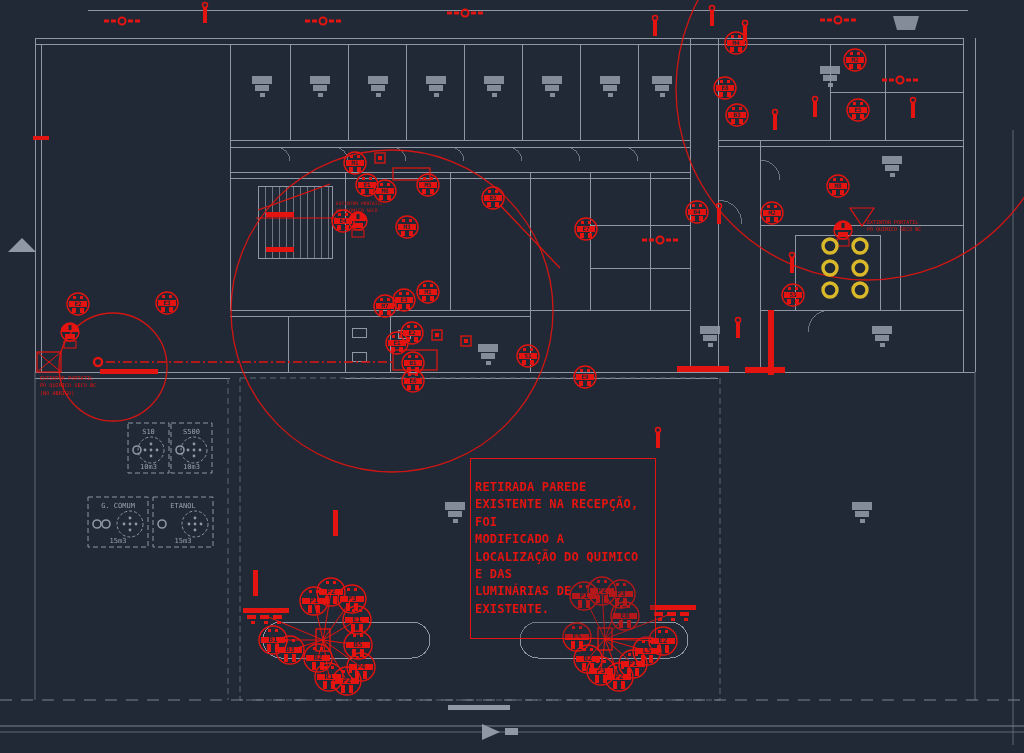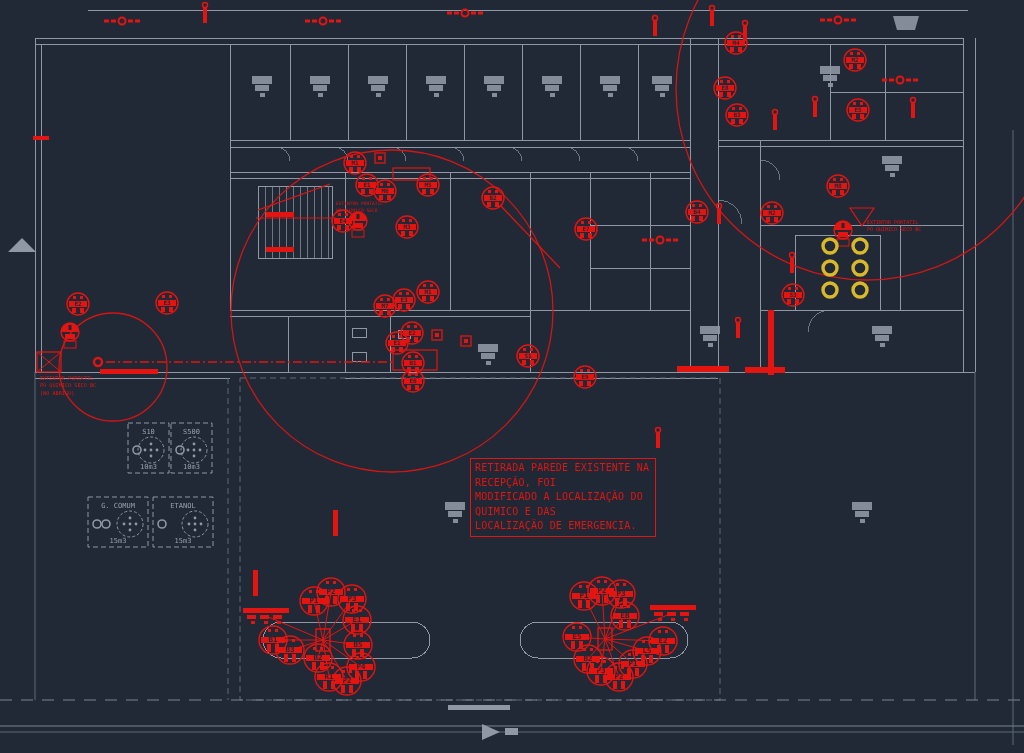--- a/index.html
+++ b/index.html
@@ -1,21 +1,21 @@
 <!DOCTYPE html>
 <html><head>
 <meta charset="utf-8">
 <style>
   html,body{margin:0;padding:0;background:#10151d;}
   .canvas{position:relative;width:1024px;height:753px;background:#212936;overflow:hidden;
           font-family:"DejaVu Sans Mono", monospace;}
   .canvas svg{position:absolute;left:0;top:0;}
   .ann-box{position:absolute;left:470px;top:458px;width:176px;border:1px solid #e41410;
-           color:#e41410;font-size:10px;line-height:1.45;padding:2px 4px;letter-spacing:.2px;
-           font-family:"DejaVu Sans Mono", monospace;background:rgba(33,41,54,.25);}
+           color:#e41410;font-size:12px;line-height:1.45;padding:20px 4px;letter-spacing:.2px;
+           font-family:"DejaVu Sans Mono", monospace;background:rgba(33,41,54,.25);font-weight:bold;}
 </style>
 </head>
 <body>
 
 <div class="canvas">
   <svg id="plan" width="1024" height="753" viewBox="0 0 1024 753">
 
     <g stroke="#8e97a3" stroke-width="1" fill="none" shape-rendering="crispEdges">
       <path d="M88 10H968 M35 38H963 M35 44H963 M35 38V372 M41 45V372 M963 38V372
                M230 45V140 M290 45V140 M348 45V140 M406 45V140 M464 45V140 M522 45V140 M580 45V140 M638 45V140
@@ -820,15 +820,15 @@
         <g>
           <text x="336" y="205" font-size="4.6" fill="#e41410" text-anchor="start" font-family="&quot;DejaVu Sans Mono&quot;, monospace">EXTINTOR PORTATIL</text>
           <text x="336" y="211.8" font-size="4.6" fill="#e41410" text-anchor="start" font-family="&quot;DejaVu Sans Mono&quot;, monospace">PÓ QUIMICO SECO</text>
         </g>
       </g>
   </svg>
 
   <div class="ann-box">
     <div>RETIRADA PAREDE EXISTENTE NA RECEPÇÃO, FOI</div>
     <div>MODIFICADO A LOCALIZAÇÃO DO QUIMICO E DAS</div>
-    <div>LOCALIZAÇÃO DE EMERGENCIA.</div>
+    <div>LUMINÁRIAS DE EXISTENTE.</div>
   </div>
 </div>
 
 </body></html>

